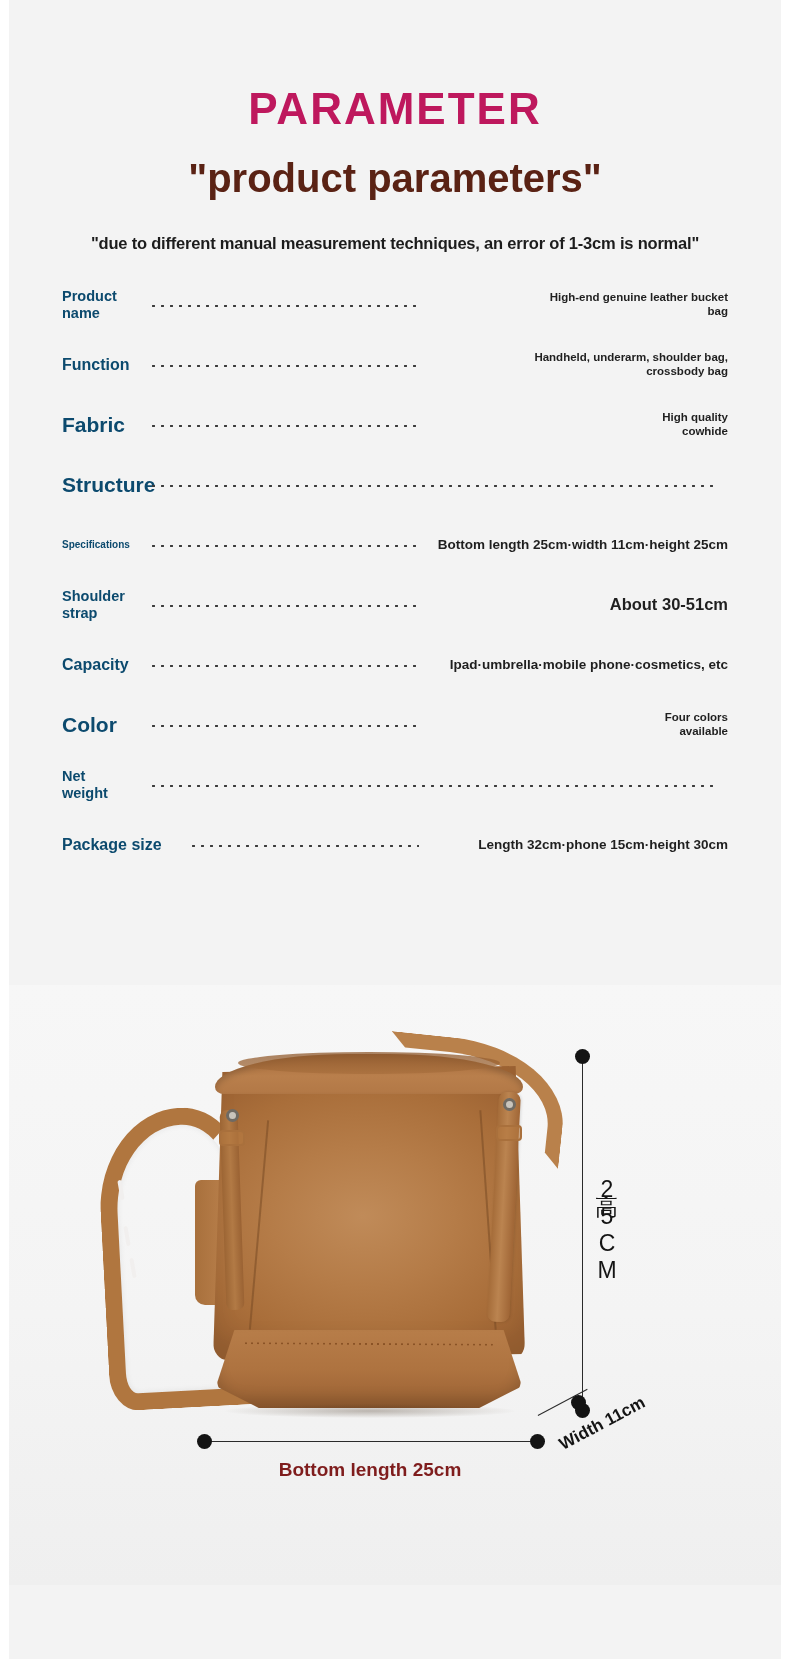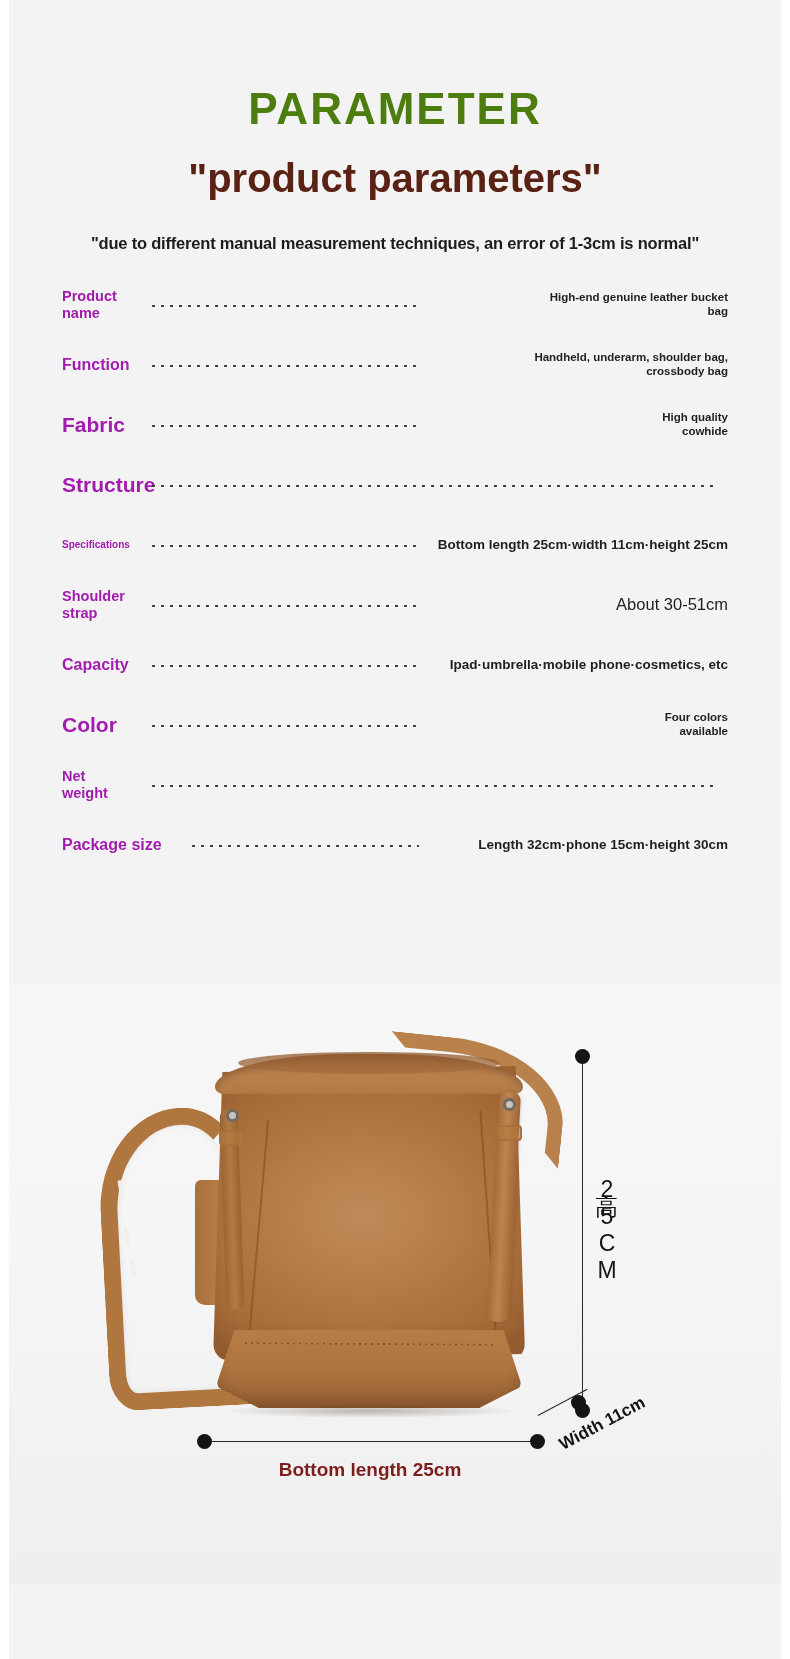--- a/index.html
+++ b/index.html
@@ -25,21 +25,21 @@
 
   
   .header {
     padding-top: 84px;
     text-align: center;
   }
 
   .title-main {
     font-size: 44px;
     font-weight: bold;
-    color: #4d7c0f;
+    color: #be185d;
     letter-spacing: 2px;
     line-height: 1.15;
   }
 
   .title-sub {
     font-size: 40px;
     font-weight: bold;
     color: #5a2214;
     margin-top: 20px;
     line-height: 1.15;
@@ -61,21 +61,21 @@
 
   .spec-row {
     display: flex;
     align-items: center;
     width: 100%;
     min-height: 36px;
     margin-bottom: 24px;
   }
 
   .spec-label {
-    color: #a21caf;
+    color: #0c4a6e;
     font-weight: bold;
     line-height: 1.12;
     flex: 0 0 auto;
     white-space: pre-line;
   }
 
   
   .sz-xl  { font-size: 21px; }
   .sz-lg  { font-size: 16px; }
   .sz-md  { font-size: 14.5px; }
@@ -97,21 +97,21 @@
   .spec-value {
     color: #1f1f1f;
     line-height: 1.2;
     flex: 0 0 auto;
     white-space: pre-line;
     text-align: right;
   }
 
   .v-sm   { font-size: 11.5px; font-weight: bold; }
   .v-md   { font-size: 13.5px; font-weight: bold; }
-  .v-lg   { font-size: 16.5px; font-weight: normal; }
+  .v-lg   { font-size: 16.5px; font-weight: bold; }
   .v-thin { font-size: 19px; font-weight: normal; color: #3a3a3a; }
 
   
   .col-label { width: 78px; }
 
   
   .val-col { width: 300px; }
 
   
   .photo-area {

